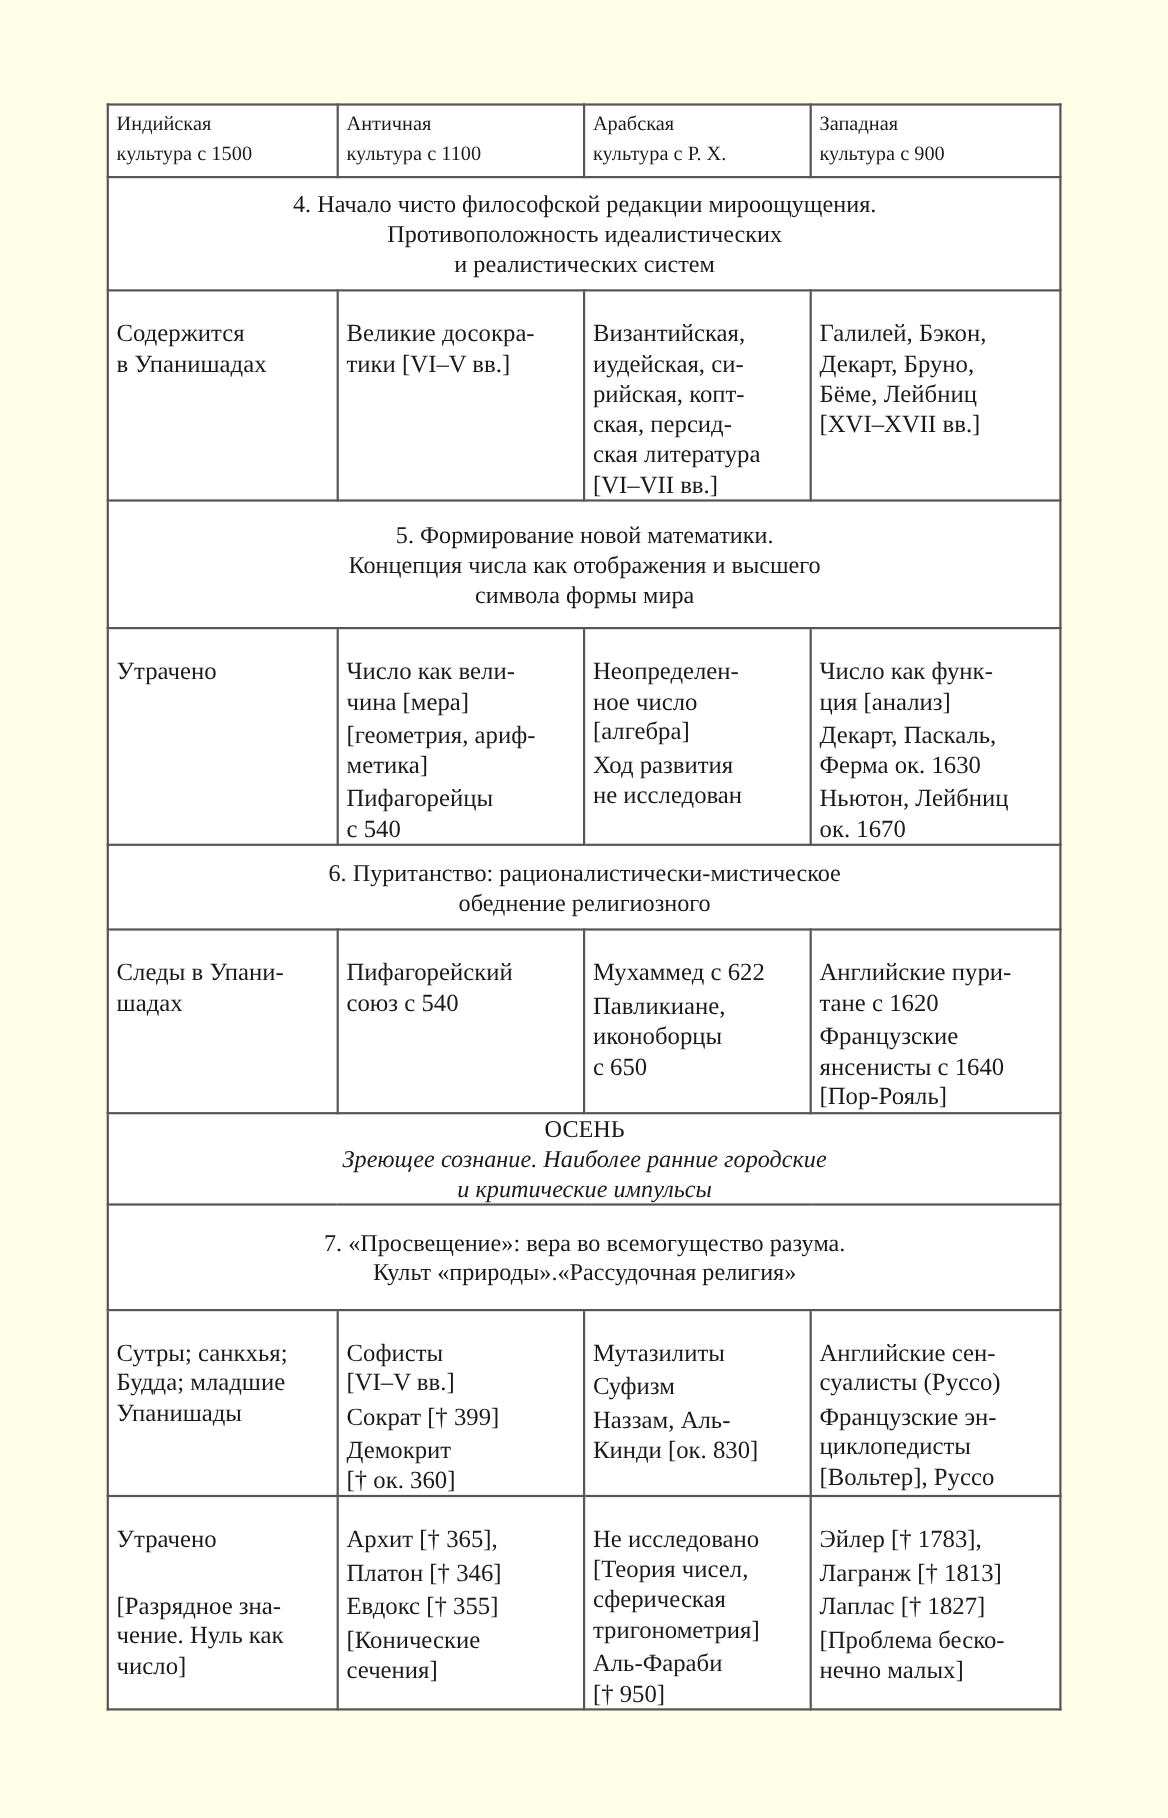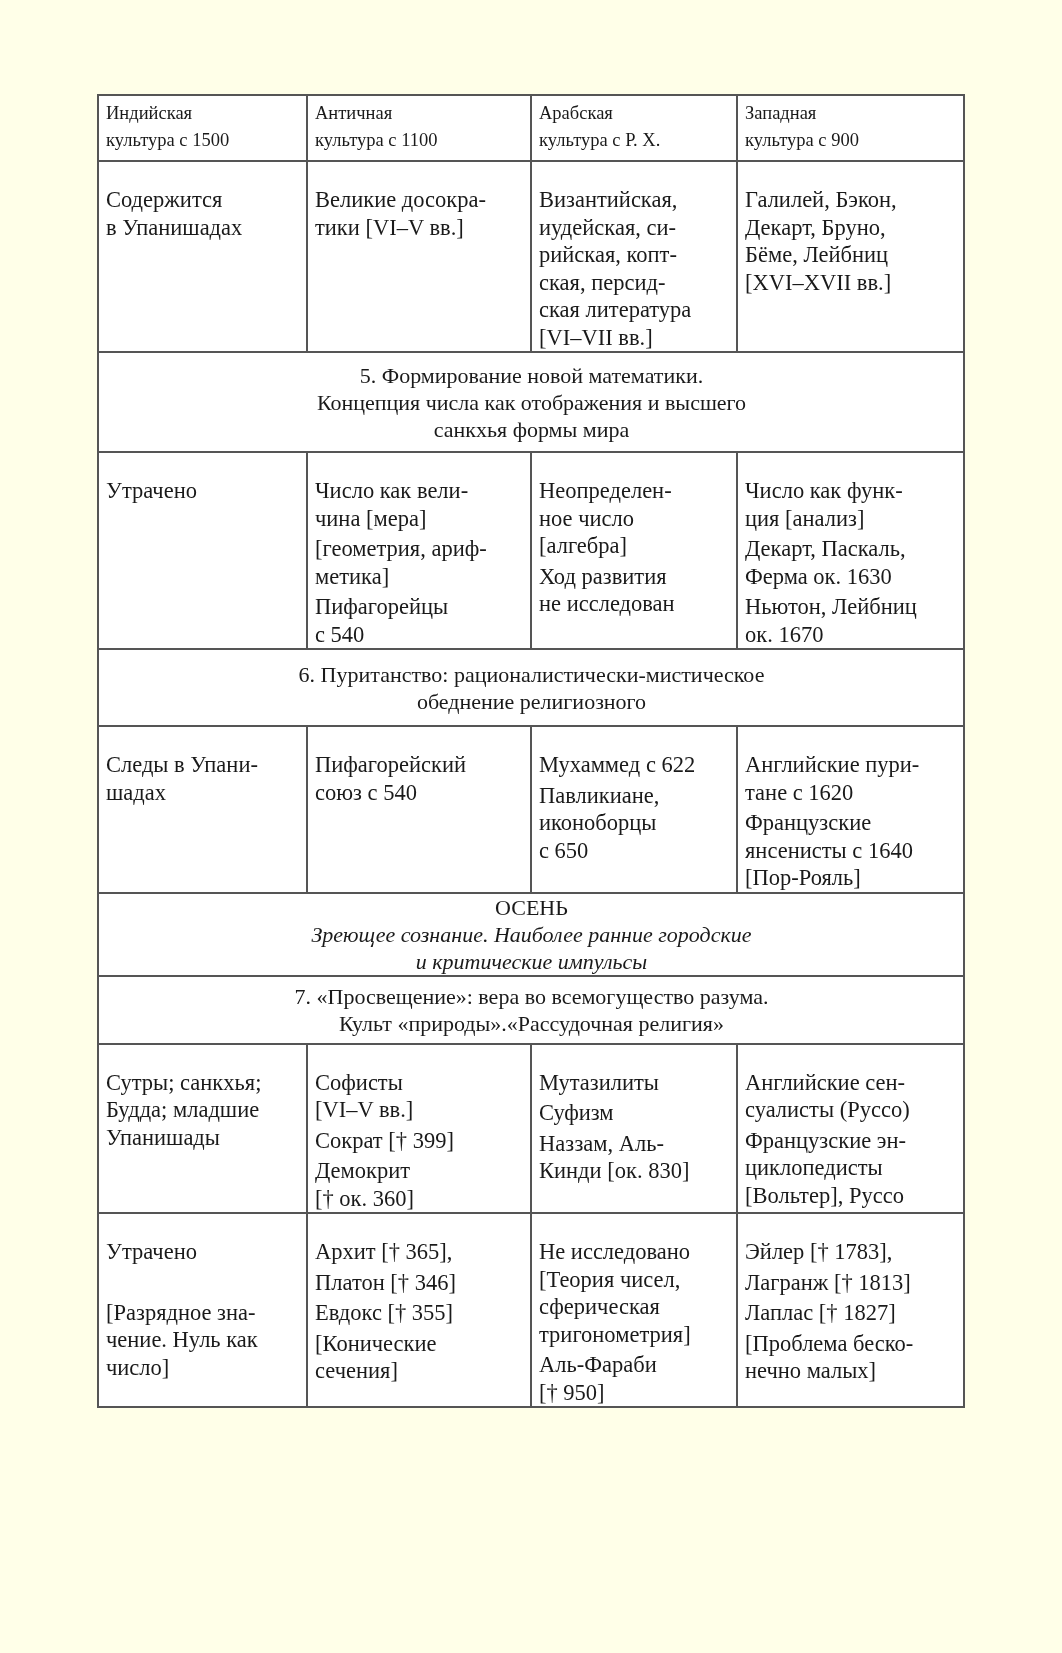--- a/index.html
+++ b/index.html
@@ -58,26 +58,26 @@
     padding-top: 24px;
   }
   .line { display: block; white-space: nowrap; }
   .para { display: block; margin-bottom: 3px; }
   .para:last-child { margin-bottom: 0; }
   .gap { display: block; height: 30px; }
   .it { font-style: italic; }
 
   tr.s4 td { height: 103px; }
   tr.r4 td { height: 179px; }
-  tr.s5 td { height: 100px; }
+  tr.s5 td { height: 116px; }
   tr.r5 td { height: 193px; }
   tr.s6 td { height: 77px; }
   tr.r6 td { height: 132px; }
   tr.sa td { height: 72px; }
-  tr.s7 td { height: 68px; }
+  tr.s7 td { height: 96px; }
   tr.r7 td { height: 165px; }
   tr.s8 td { height: 78px; }
   tr.r8 td { height: 190px; }
 </style>
 </head>
 <body>
 
 <div class="page">
   <table class="comp">
     <colgroup>
@@ -100,20 +100,27 @@
         <td>
           <span class="line">Арабская</span>
           <span class="line">культура с Р. Х.</span>
         </td>
         <td>
           <span class="line">Западная</span>
           <span class="line">культура с 900</span>
         </td>
       </tr>
 
+      <tr class="sect s4">
+        <td colspan="4">
+          <span class="line">4. Начало чисто философской редакции мироощущения.</span>
+          <span class="line">Противоположность идеалистических</span>
+          <span class="line">и реалистических систем</span>
+        </td>
+      </tr>
       <tr class="data r4">
         <td>
           <span class="para">
             <span class="line">Содержится</span>
             <span class="line">в Упанишадах</span>
           </span>
         </td>
         <td>
           <span class="para">
             <span class="line">Великие досокра-</span>
@@ -137,21 +144,21 @@
             <span class="line">Бёме, Лейбниц</span>
             <span class="line">[XVI–XVII вв.]</span>
           </span>
         </td>
       </tr>
 
       <tr class="sect s5">
         <td colspan="4">
           <span class="line">5. Формирование новой математики.</span>
           <span class="line">Концепция числа как отображения и высшего</span>
-          <span class="line">санкхья формы мира</span>
+          <span class="line">символа формы мира</span>
         </td>
       </tr>
       <tr class="data r5">
         <td>
           <span class="para">
             <span class="line">Утрачено</span>
           </span>
         </td>
         <td>
           <span class="para">

